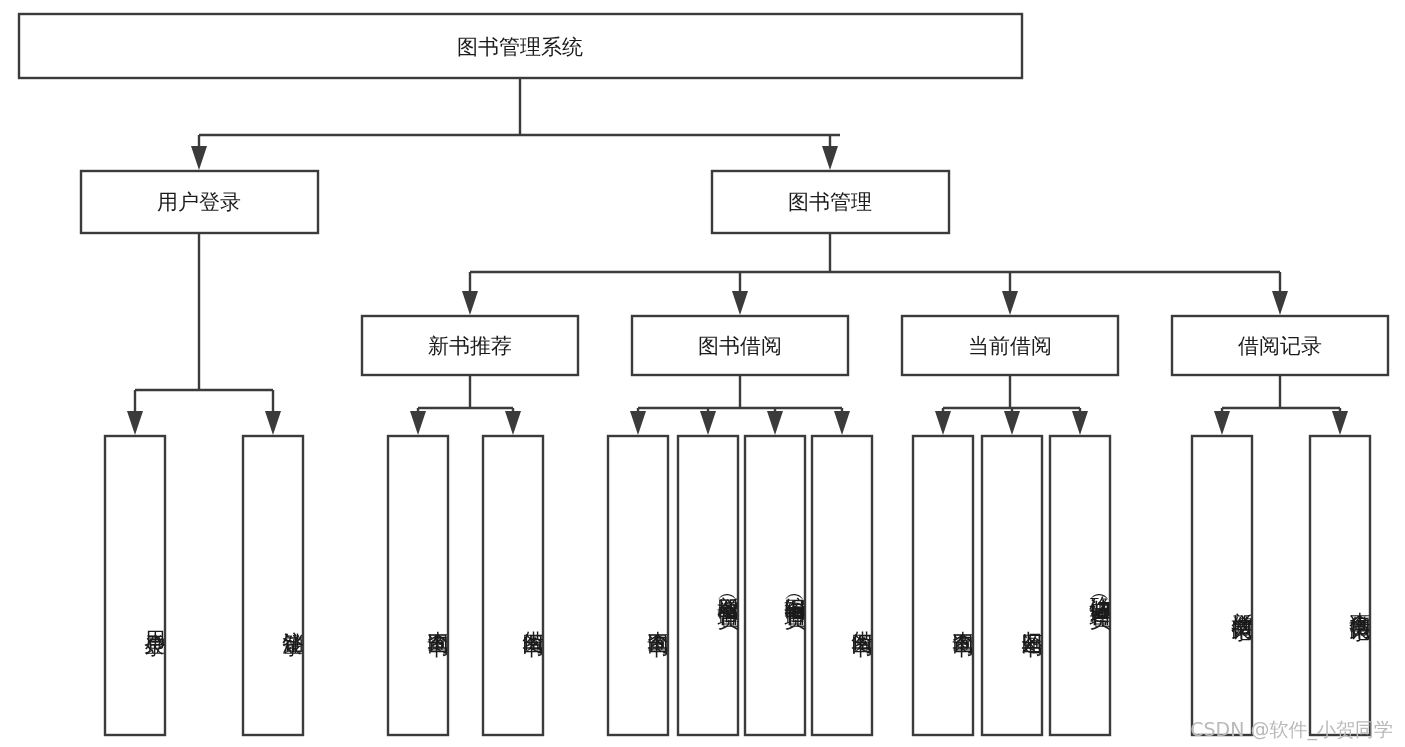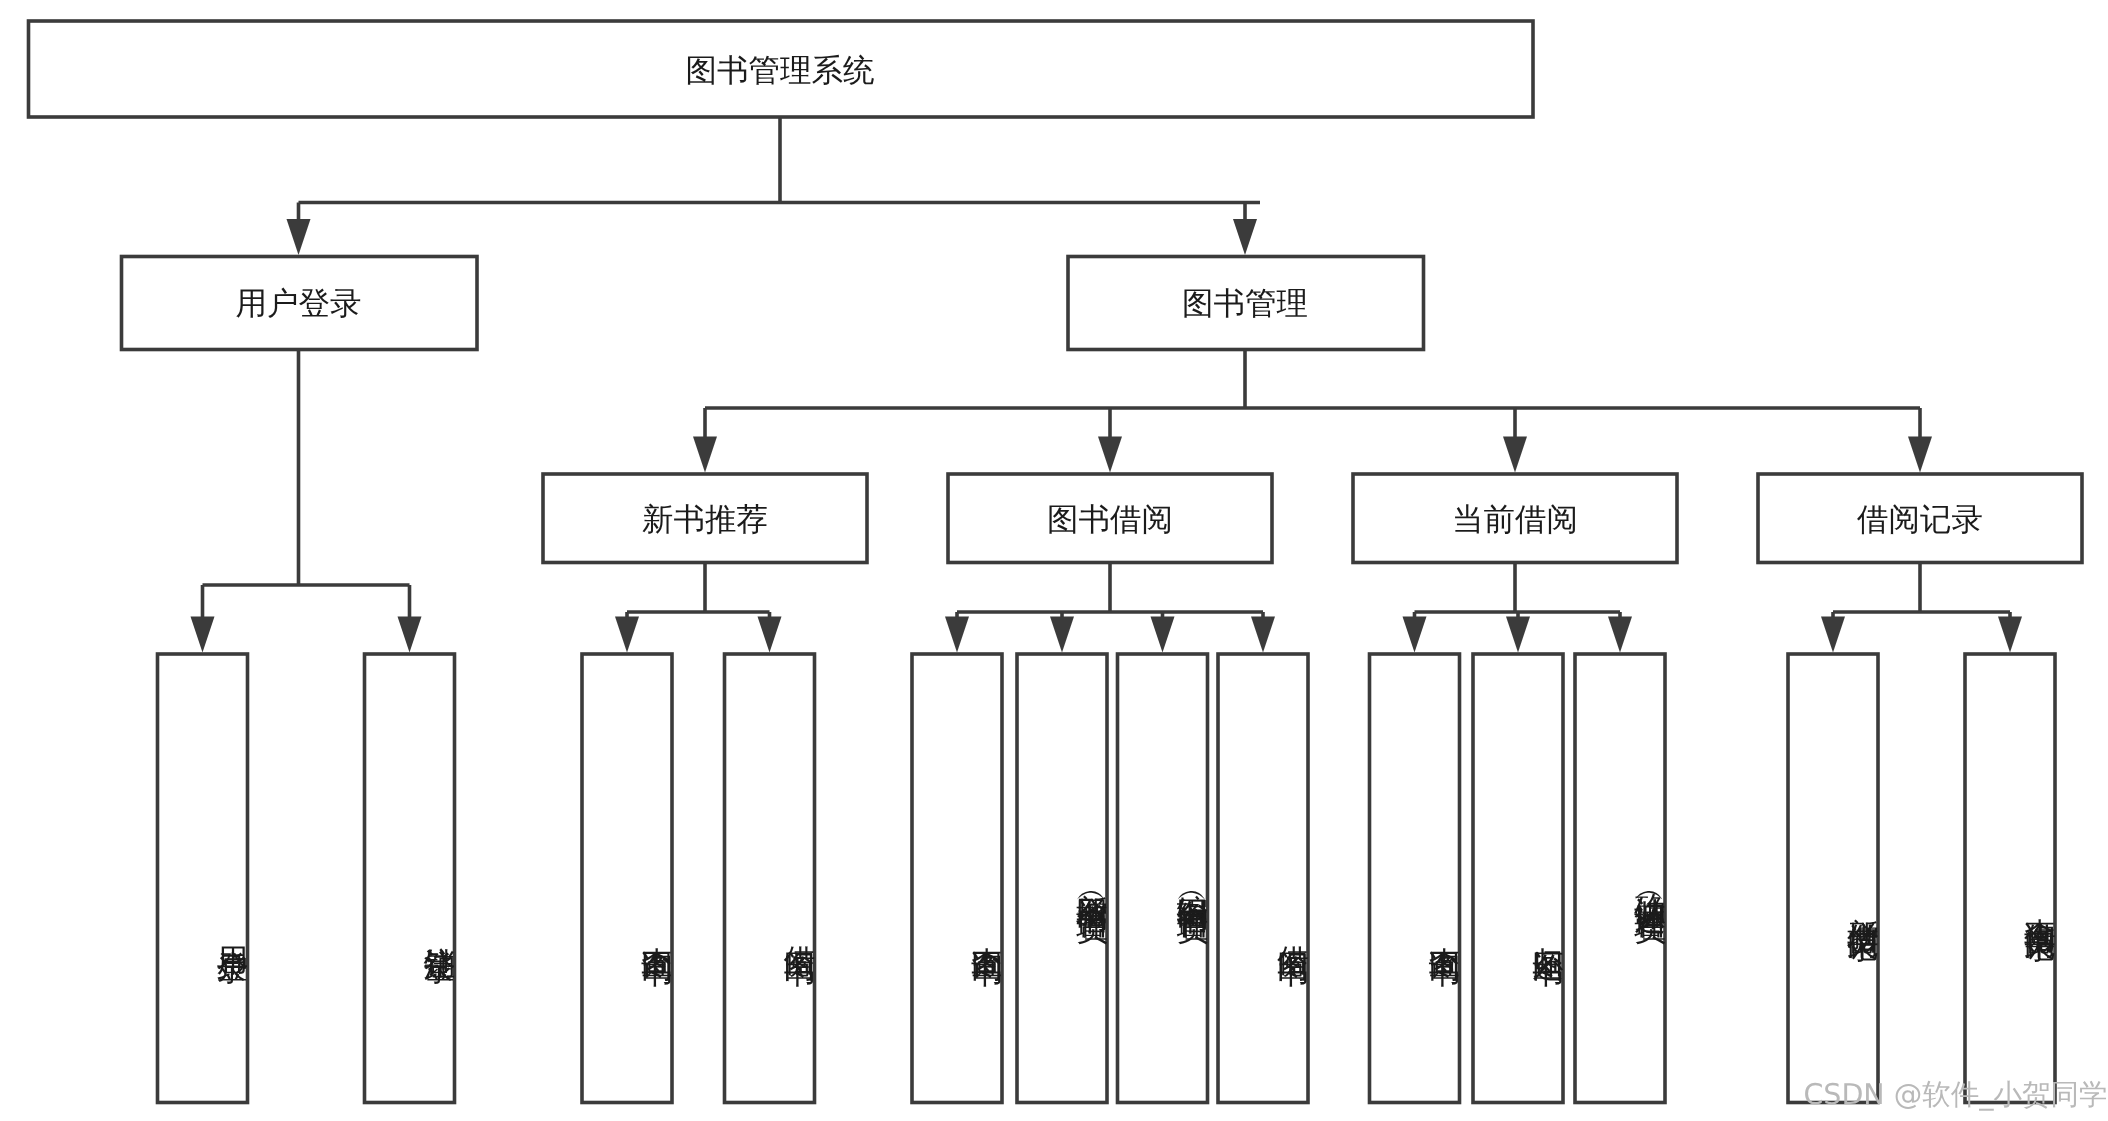--- a/index.html
+++ b/index.html
@@ -48,21 +48,21 @@
   }
   .node-label-h {
     font-family: "DejaVu Sans", "Liberation Sans", sans-serif;
     font-size: 21px;
     fill: #1b1b1b;
     text-anchor: middle;
     dominant-baseline: central;
   }
   .watermark-text {
     position: absolute;
-    right: 0;
+    right: 12px;
     bottom: 4px;
     font-family: "DejaVu Sans", "Liberation Sans", sans-serif;
     font-size: 19px;
     color: #b9b9b9;
     white-space: nowrap;
     user-select: none;
     pointer-events: none;
   }
   .vlabel-wrap {
     position: absolute;

